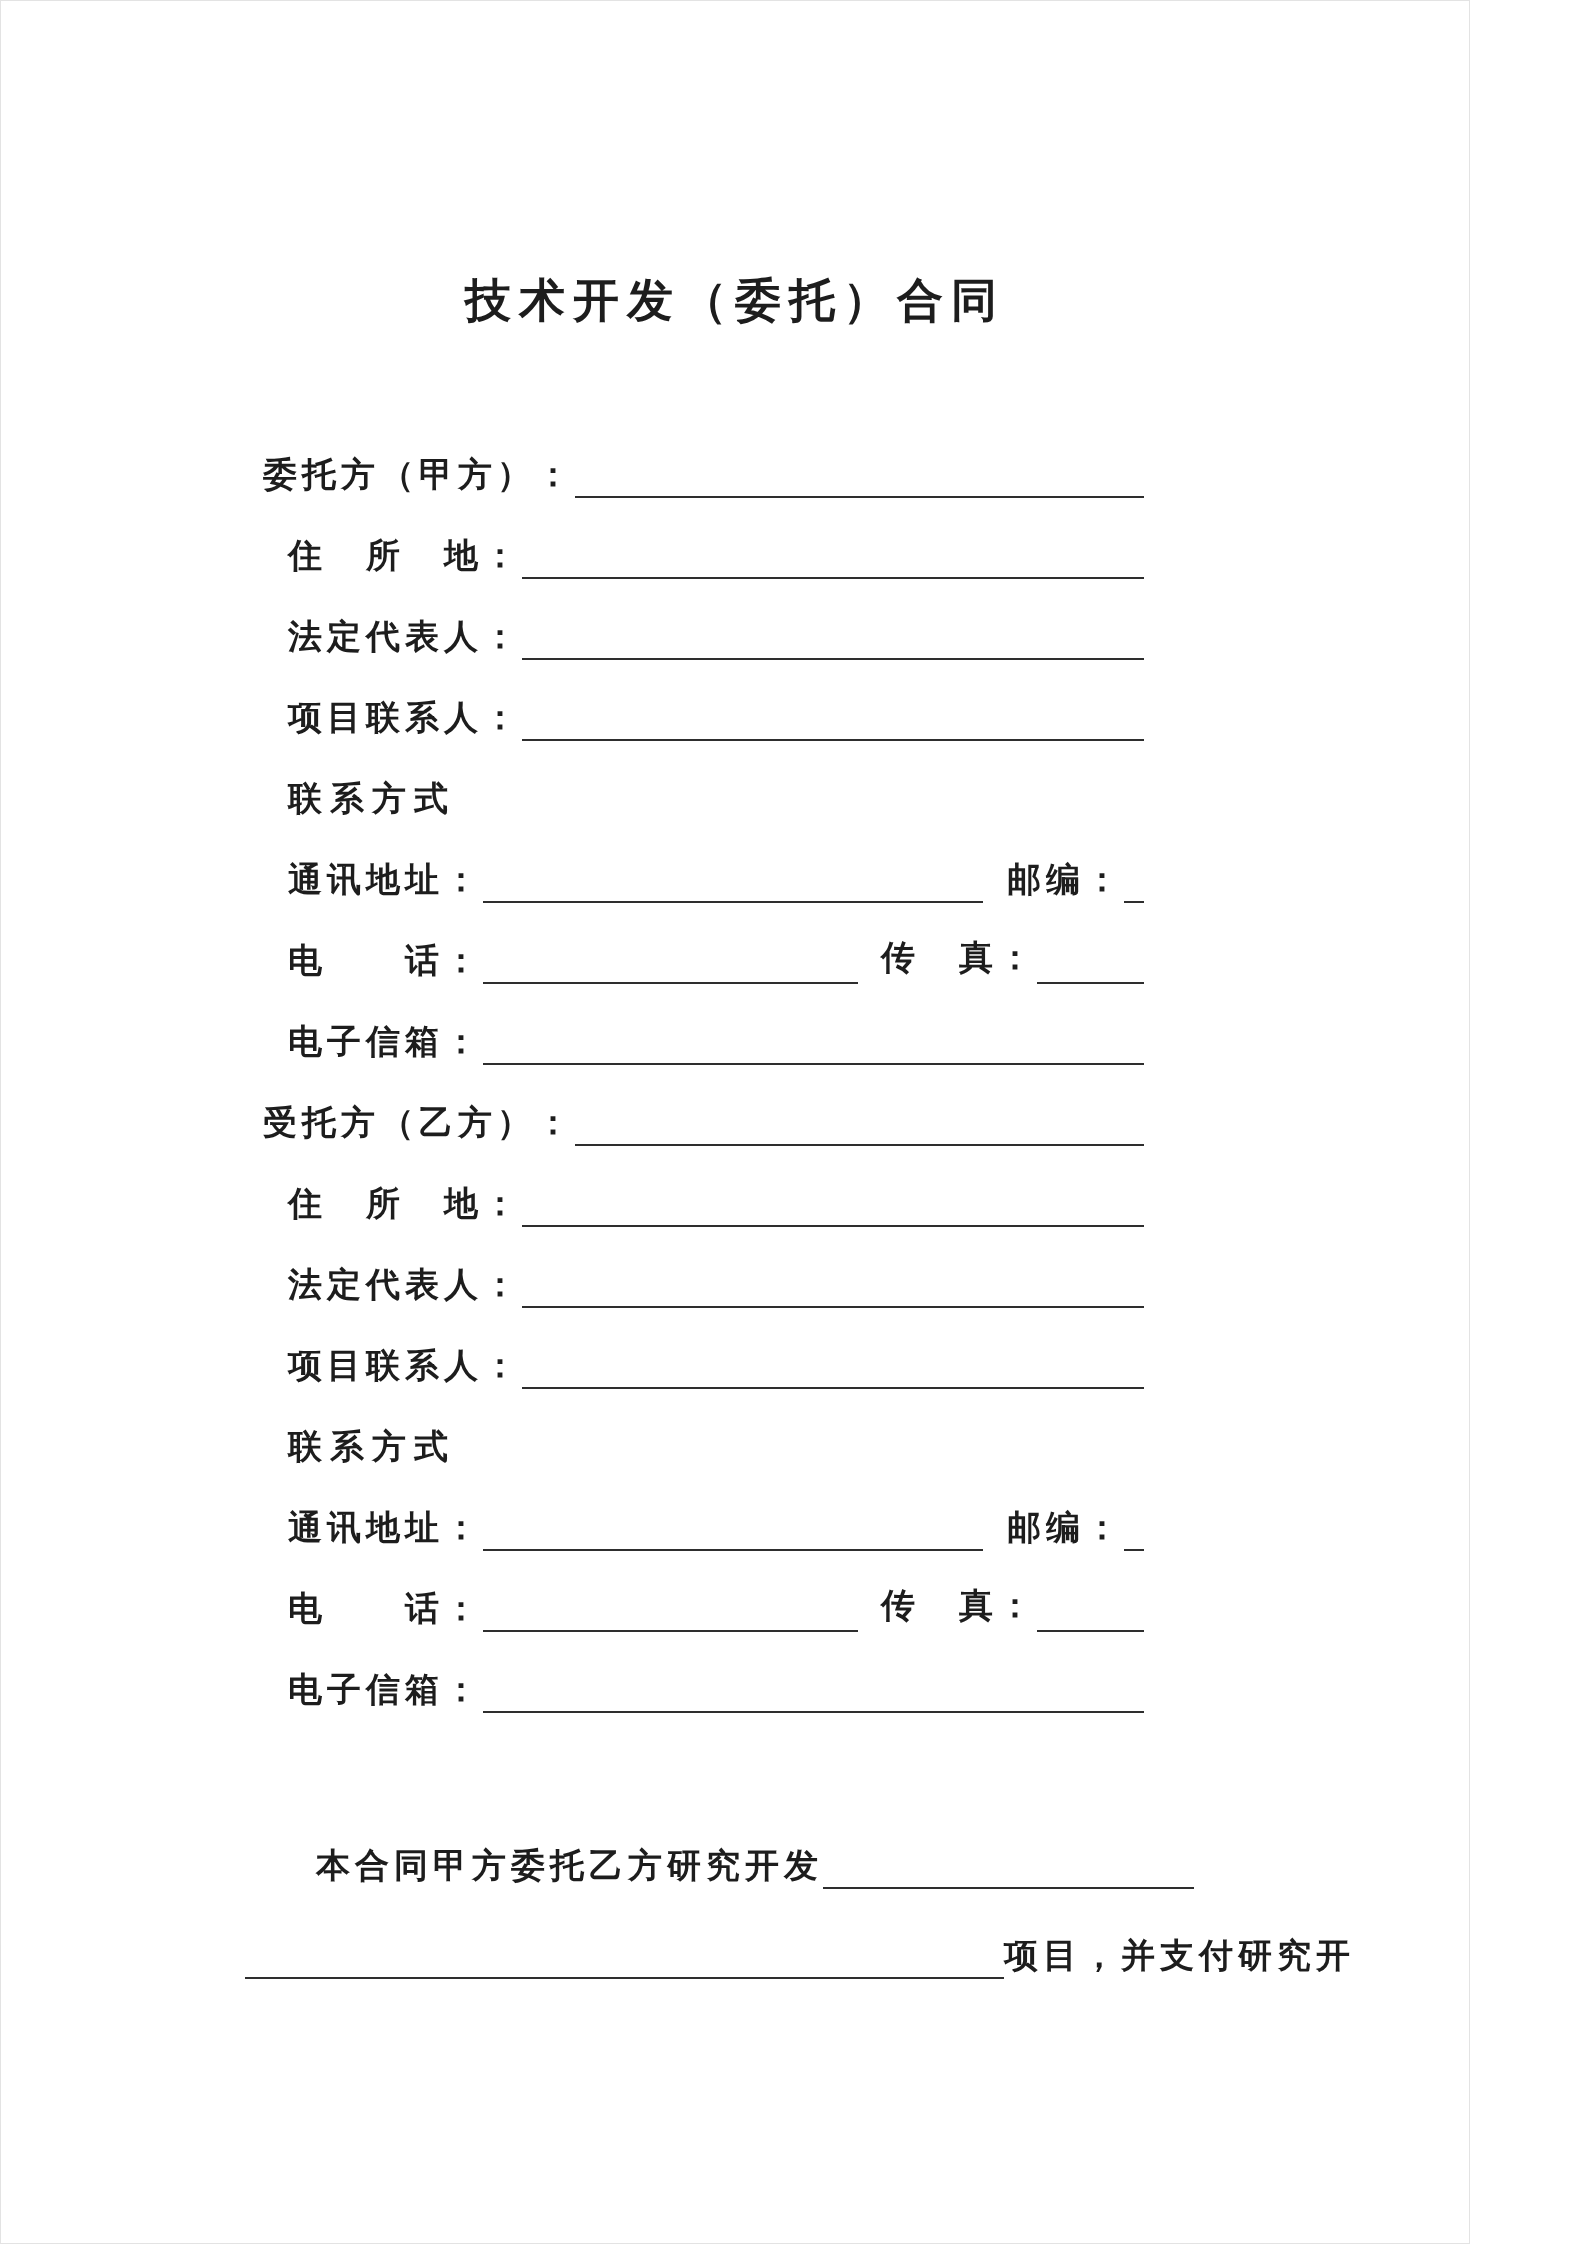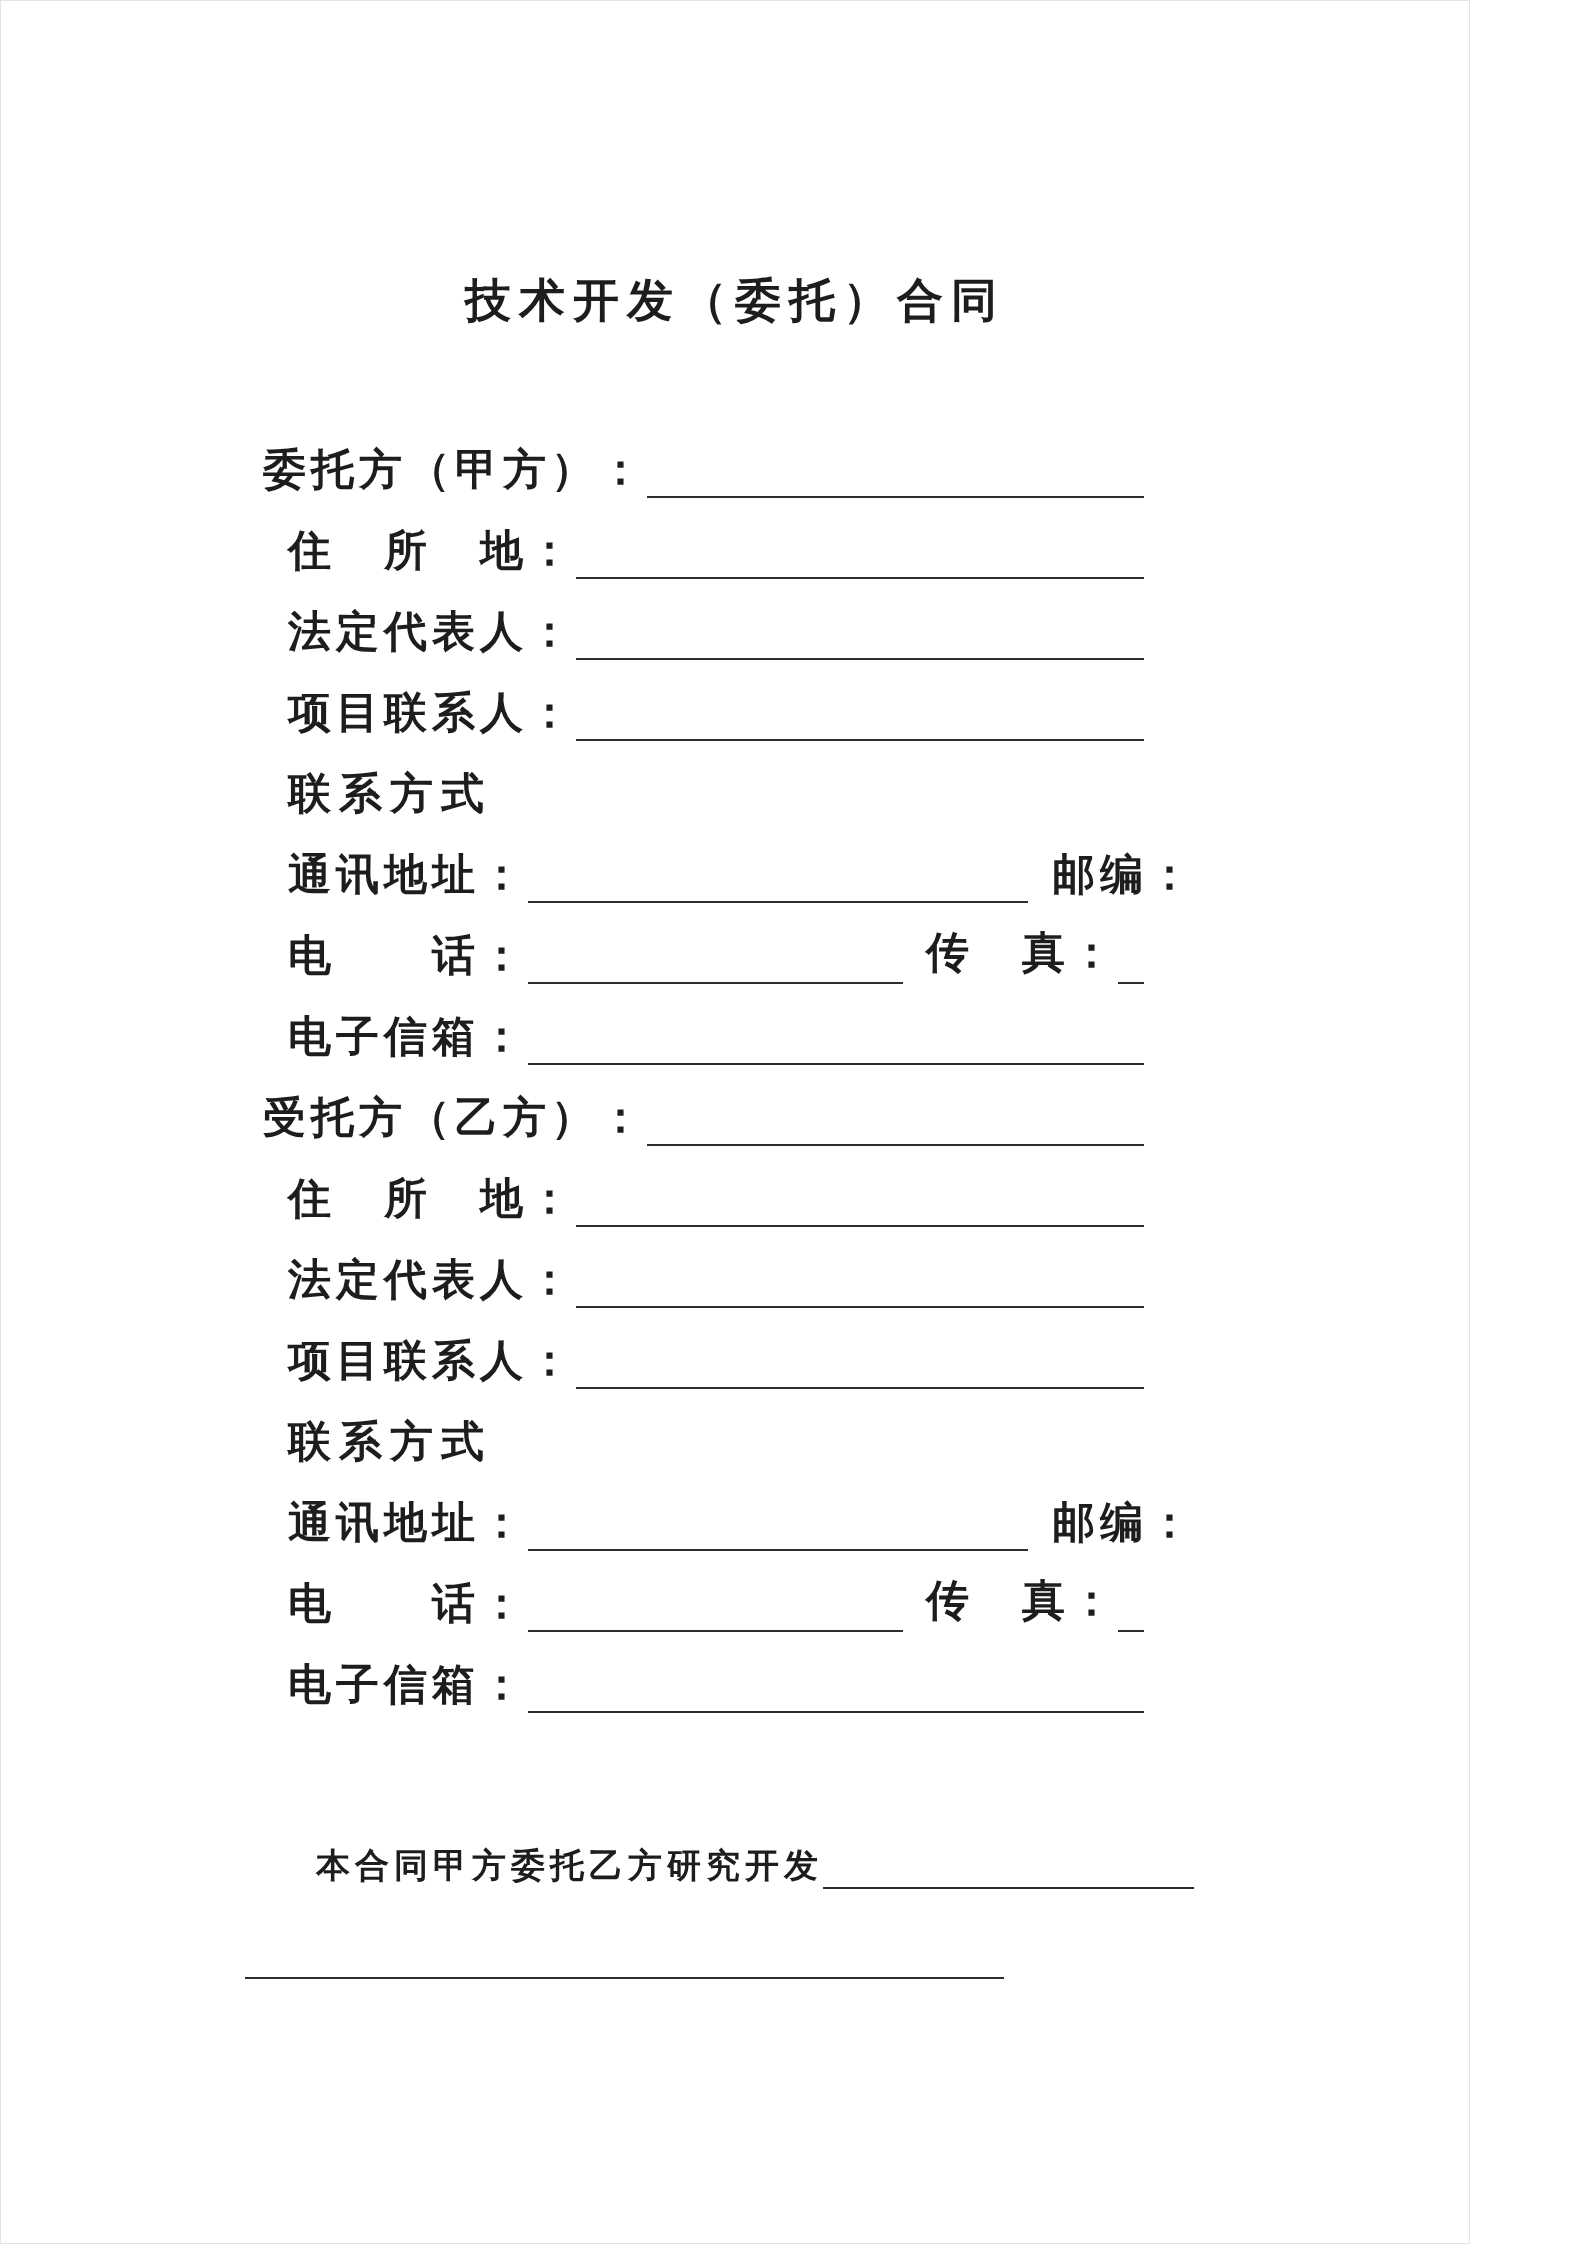--- a/index.html
+++ b/index.html
@@ -30,21 +30,21 @@
   .row {
     display: flex;
     align-items: flex-end;
     height: 50px;
     margin-bottom: 31px;
     padding-right: 325px;
   }
   .row.lv1 { padding-left: 262px; }
   .row.lv2 { padding-left: 287px; }
   .label {
-    font-size: 43px;
+    font-size: 34px;
     font-weight: bold;
     letter-spacing: 5px;
     line-height: 1;
     padding-bottom: 7px;
     white-space: pre;
     flex: 0 0 auto;
   }
   .label.wide { letter-spacing: 8px; text-align: right; }
   .blank {
     border-bottom: 2px solid #2e2e2e;
@@ -172,16 +172,17 @@
 
   </div>
 
   <div class="paragraph">
     <div class="pline pline1">
       <span class="ptext">本合同甲方委托乙方研究开发</span>
       <span class="blank grow"></span>
     </div>
     <div class="pline pline2">
       <span class="blank"></span>
+      <span class="ptext">项目，并支付研究开</span>
     </div>
   </div>
 
 </div>
 
 </body></html>

